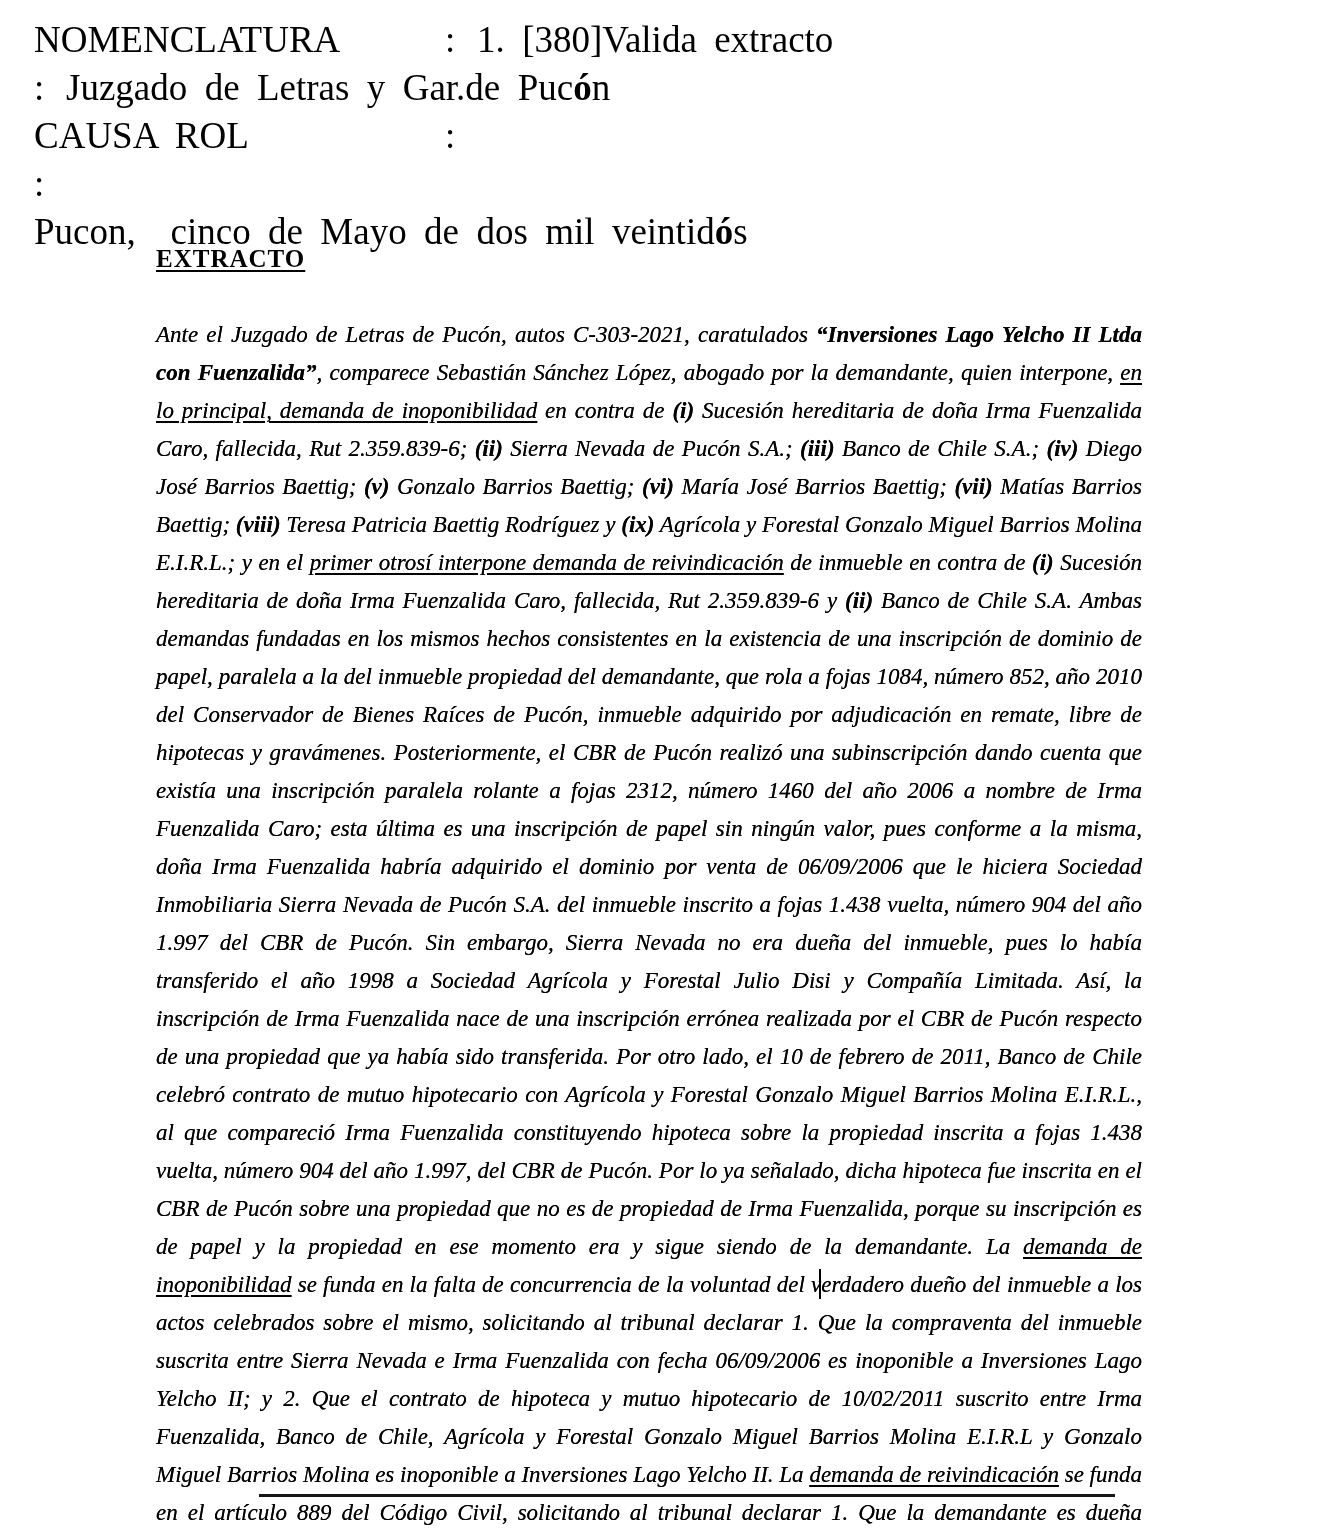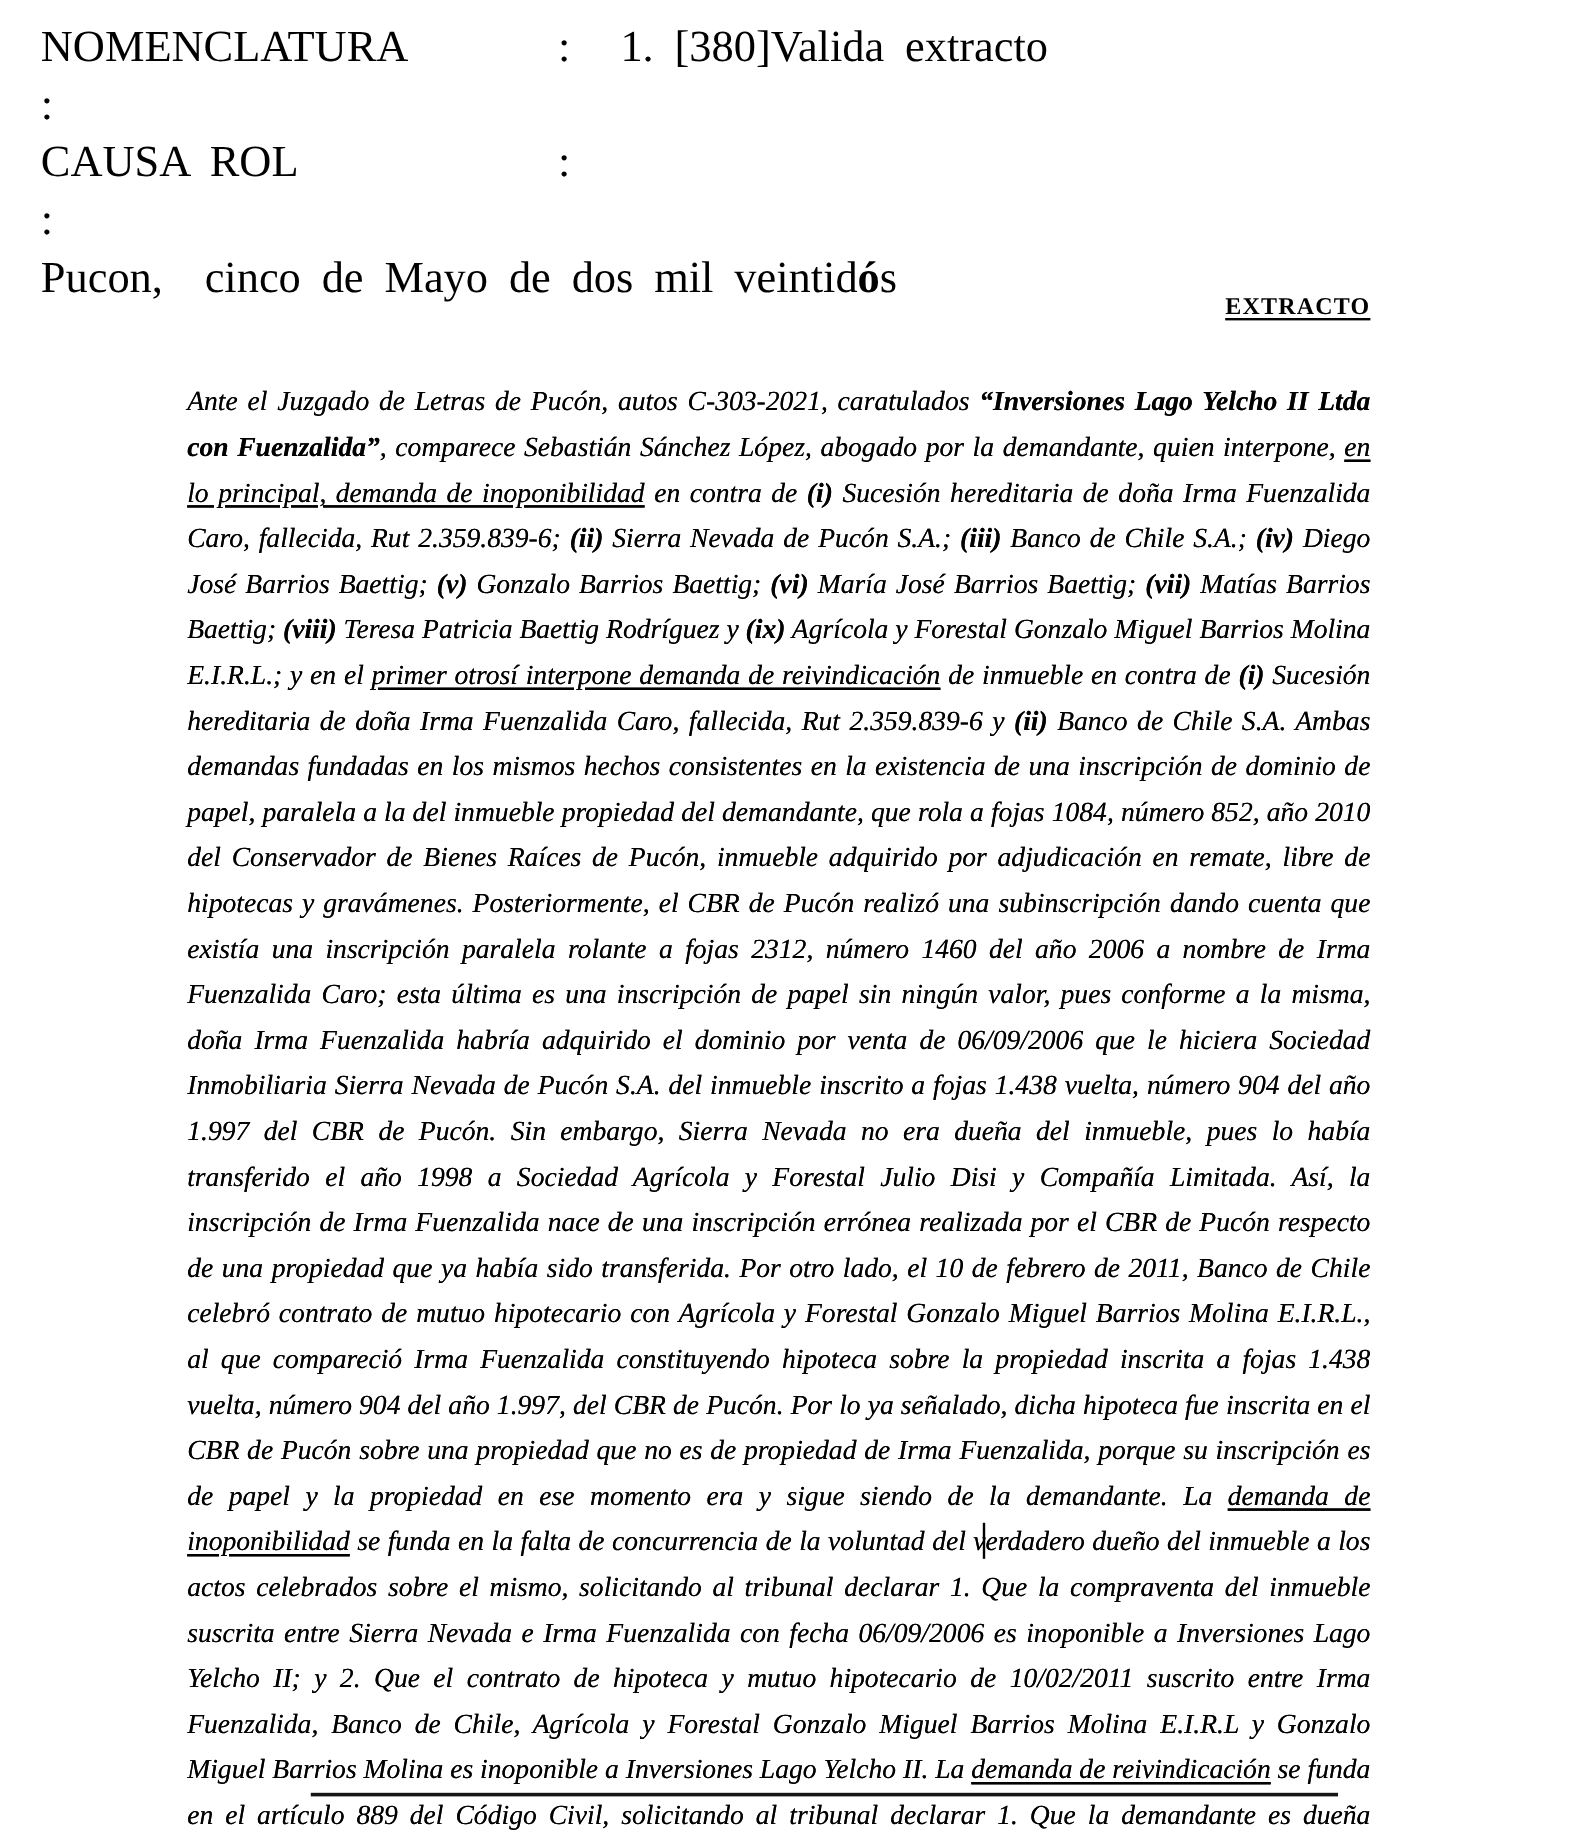--- a/index.html
+++ b/index.html
@@ -16,33 +16,33 @@
   .meta {
     position: absolute;
     left: 34px;
     top: 16px;
     width: 1268px;
     font-size: 37px;
     line-height: 48px;
     word-spacing: 0.22em;
     white-space: nowrap;
   }
-  .meta-row { display: flex; gap: 20px; }
+  .meta-row { display: flex; }
   .meta-label { flex: 0 0 411px; }
   .meta-sep { flex: 0 0 32px; }
   .meta-value { flex: 1 1 auto; }
   .date-line { }
   
   .section-title {
     position: absolute;
     left: 156px;
     top: 245px;
     width: 986px;
-    text-align: right;
-    font-size: 20px;
+    text-align: left;
+    font-size: 25px;
     font-weight: bold;
     letter-spacing: 1px;
     text-decoration: underline;
     text-decoration-thickness: 2px;
     text-underline-offset: 3px;
   }
   
   .body-text {
     position: absolute;
     left: 156px;
@@ -84,20 +84,21 @@
 <div class="page">
 
   <div class="meta">
     <div class="meta-row">
       <span class="meta-label">NOMENCLATURA</span>
       <span class="meta-sep">:</span>
       <span class="meta-value"><span>1. [380]Valida extracto</span></span>
     </div>
     <div class="meta-row">
       <span class="meta-sep">:</span>
+      <span class="meta-value"><span>Juzgado de Letras y Gar.de Puc</span><span class="seg-b">ó</span><span>n</span></span>
     </div>
     <div class="meta-row">
       <span class="meta-label">CAUSA ROL</span>
       <span class="meta-sep">:</span>
     </div>
     <div class="meta-row">
       <span class="meta-sep">:</span>
     </div>
     <div class="date-line"><span>Pucon,&nbsp;&nbsp;cinco de Mayo de dos mil veintid</span><span class="seg-b">ó</span><span>s</span></div>
   </div>

